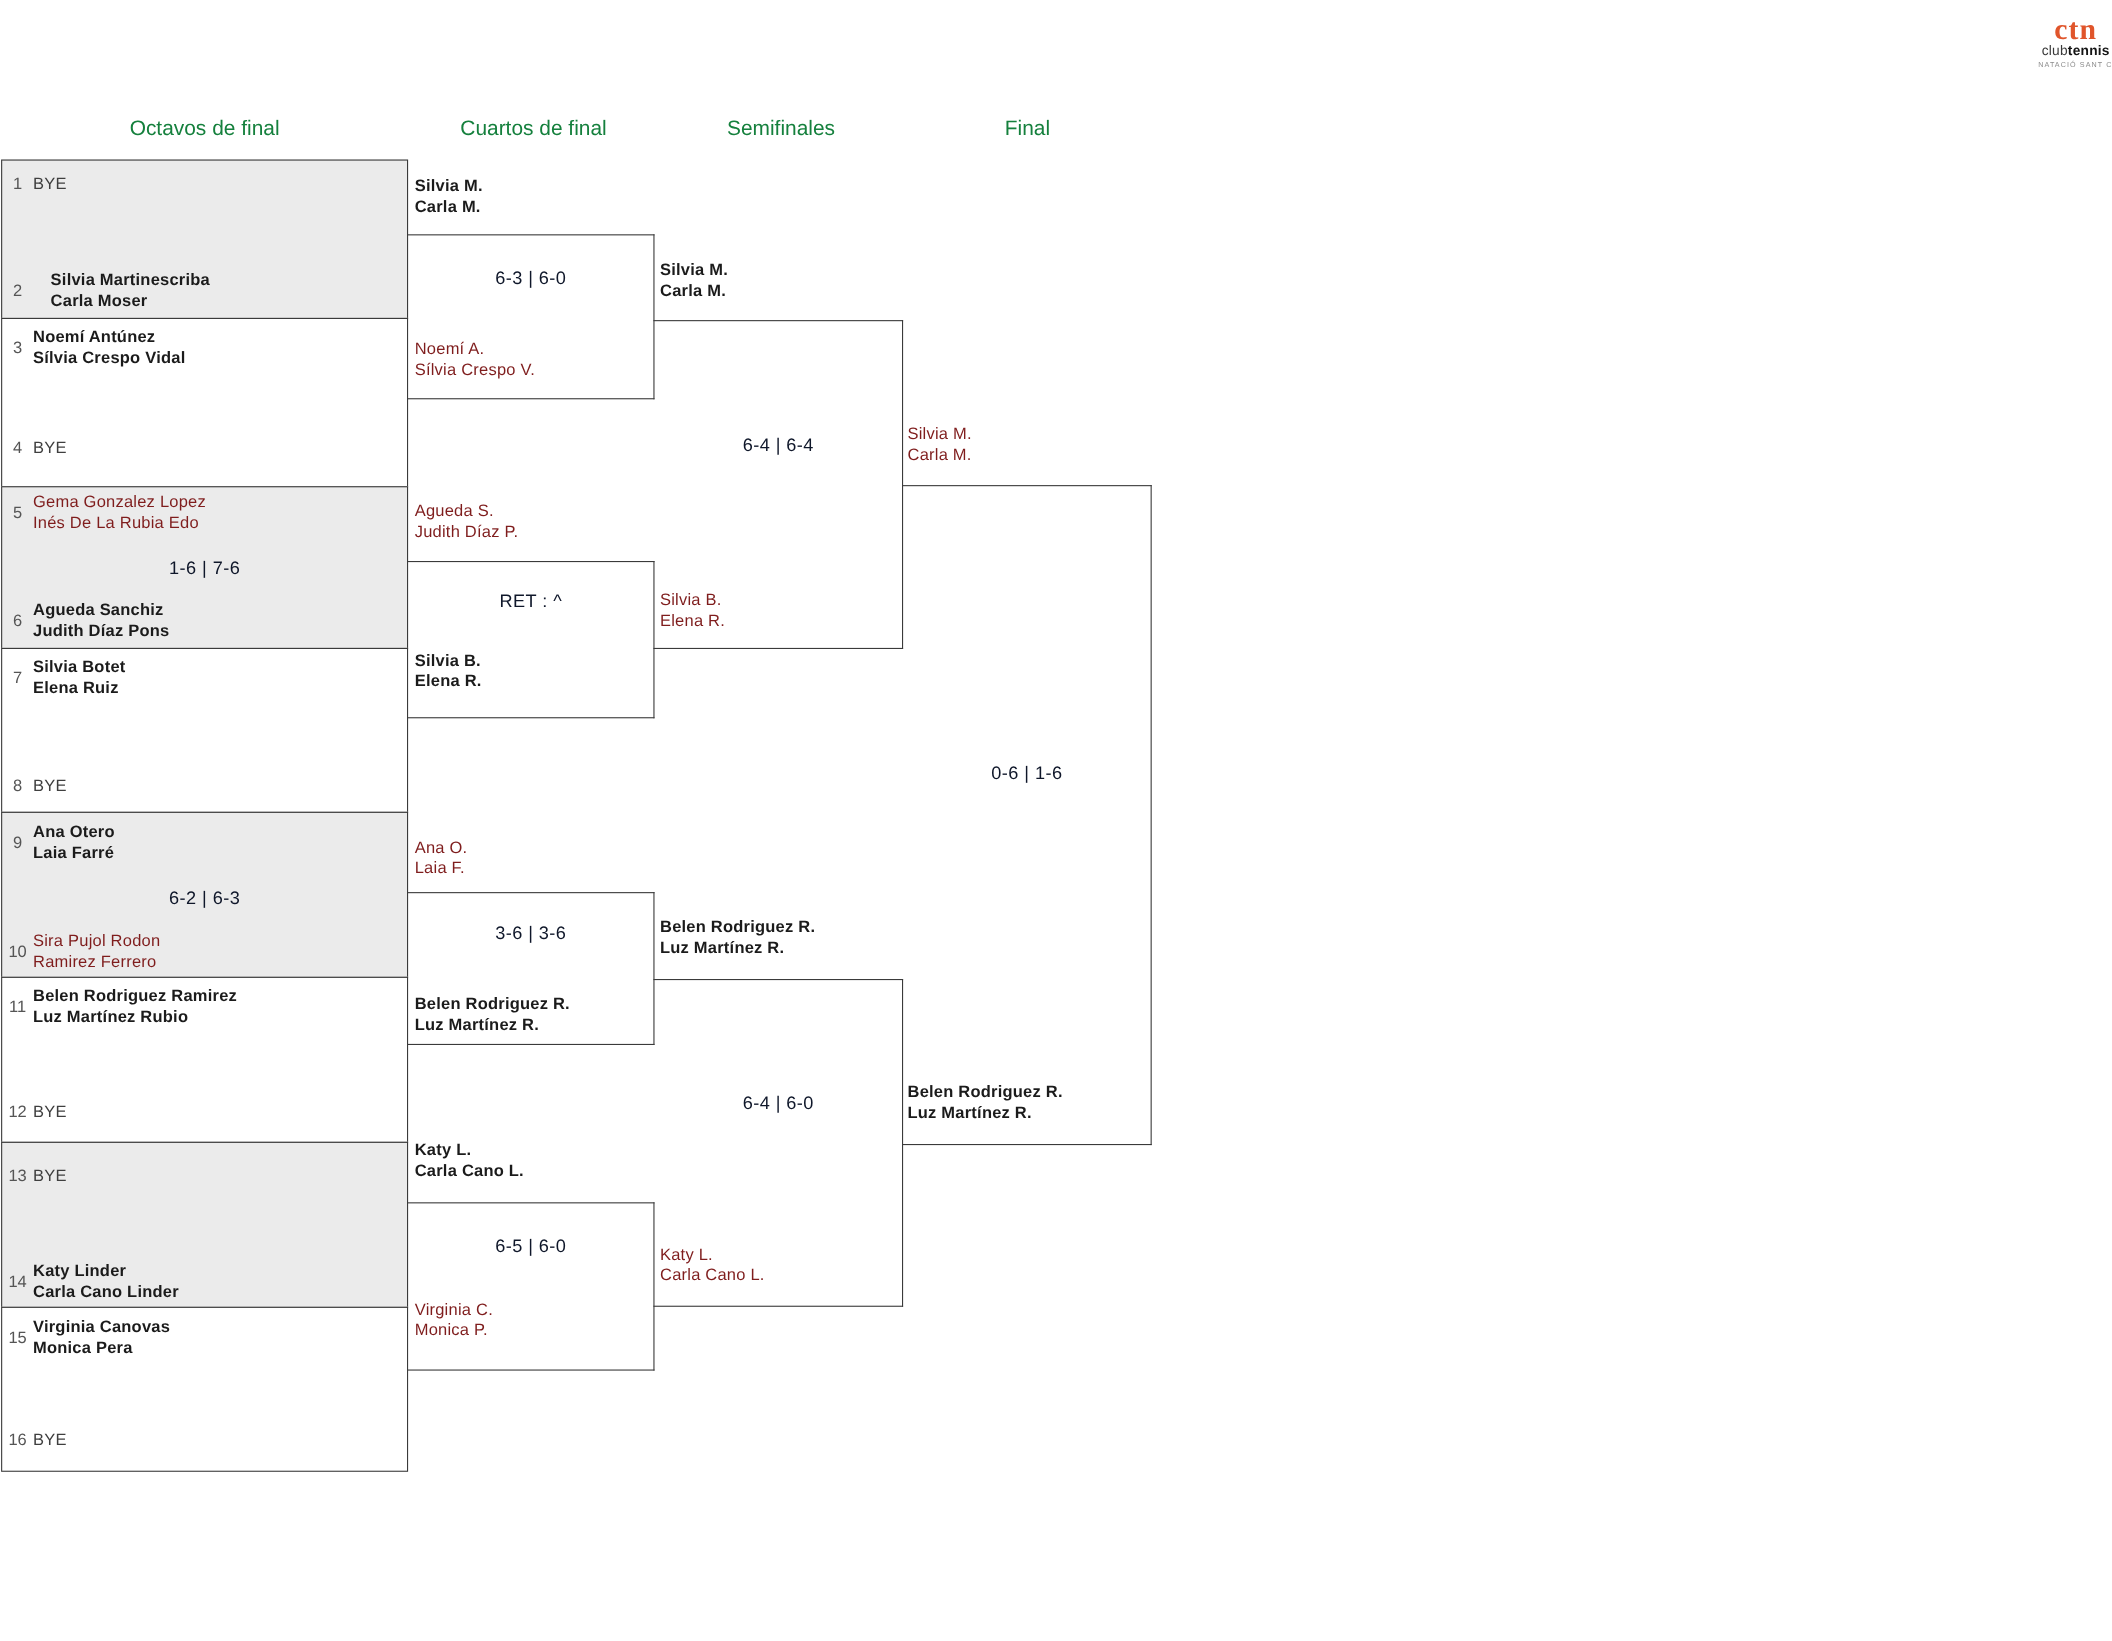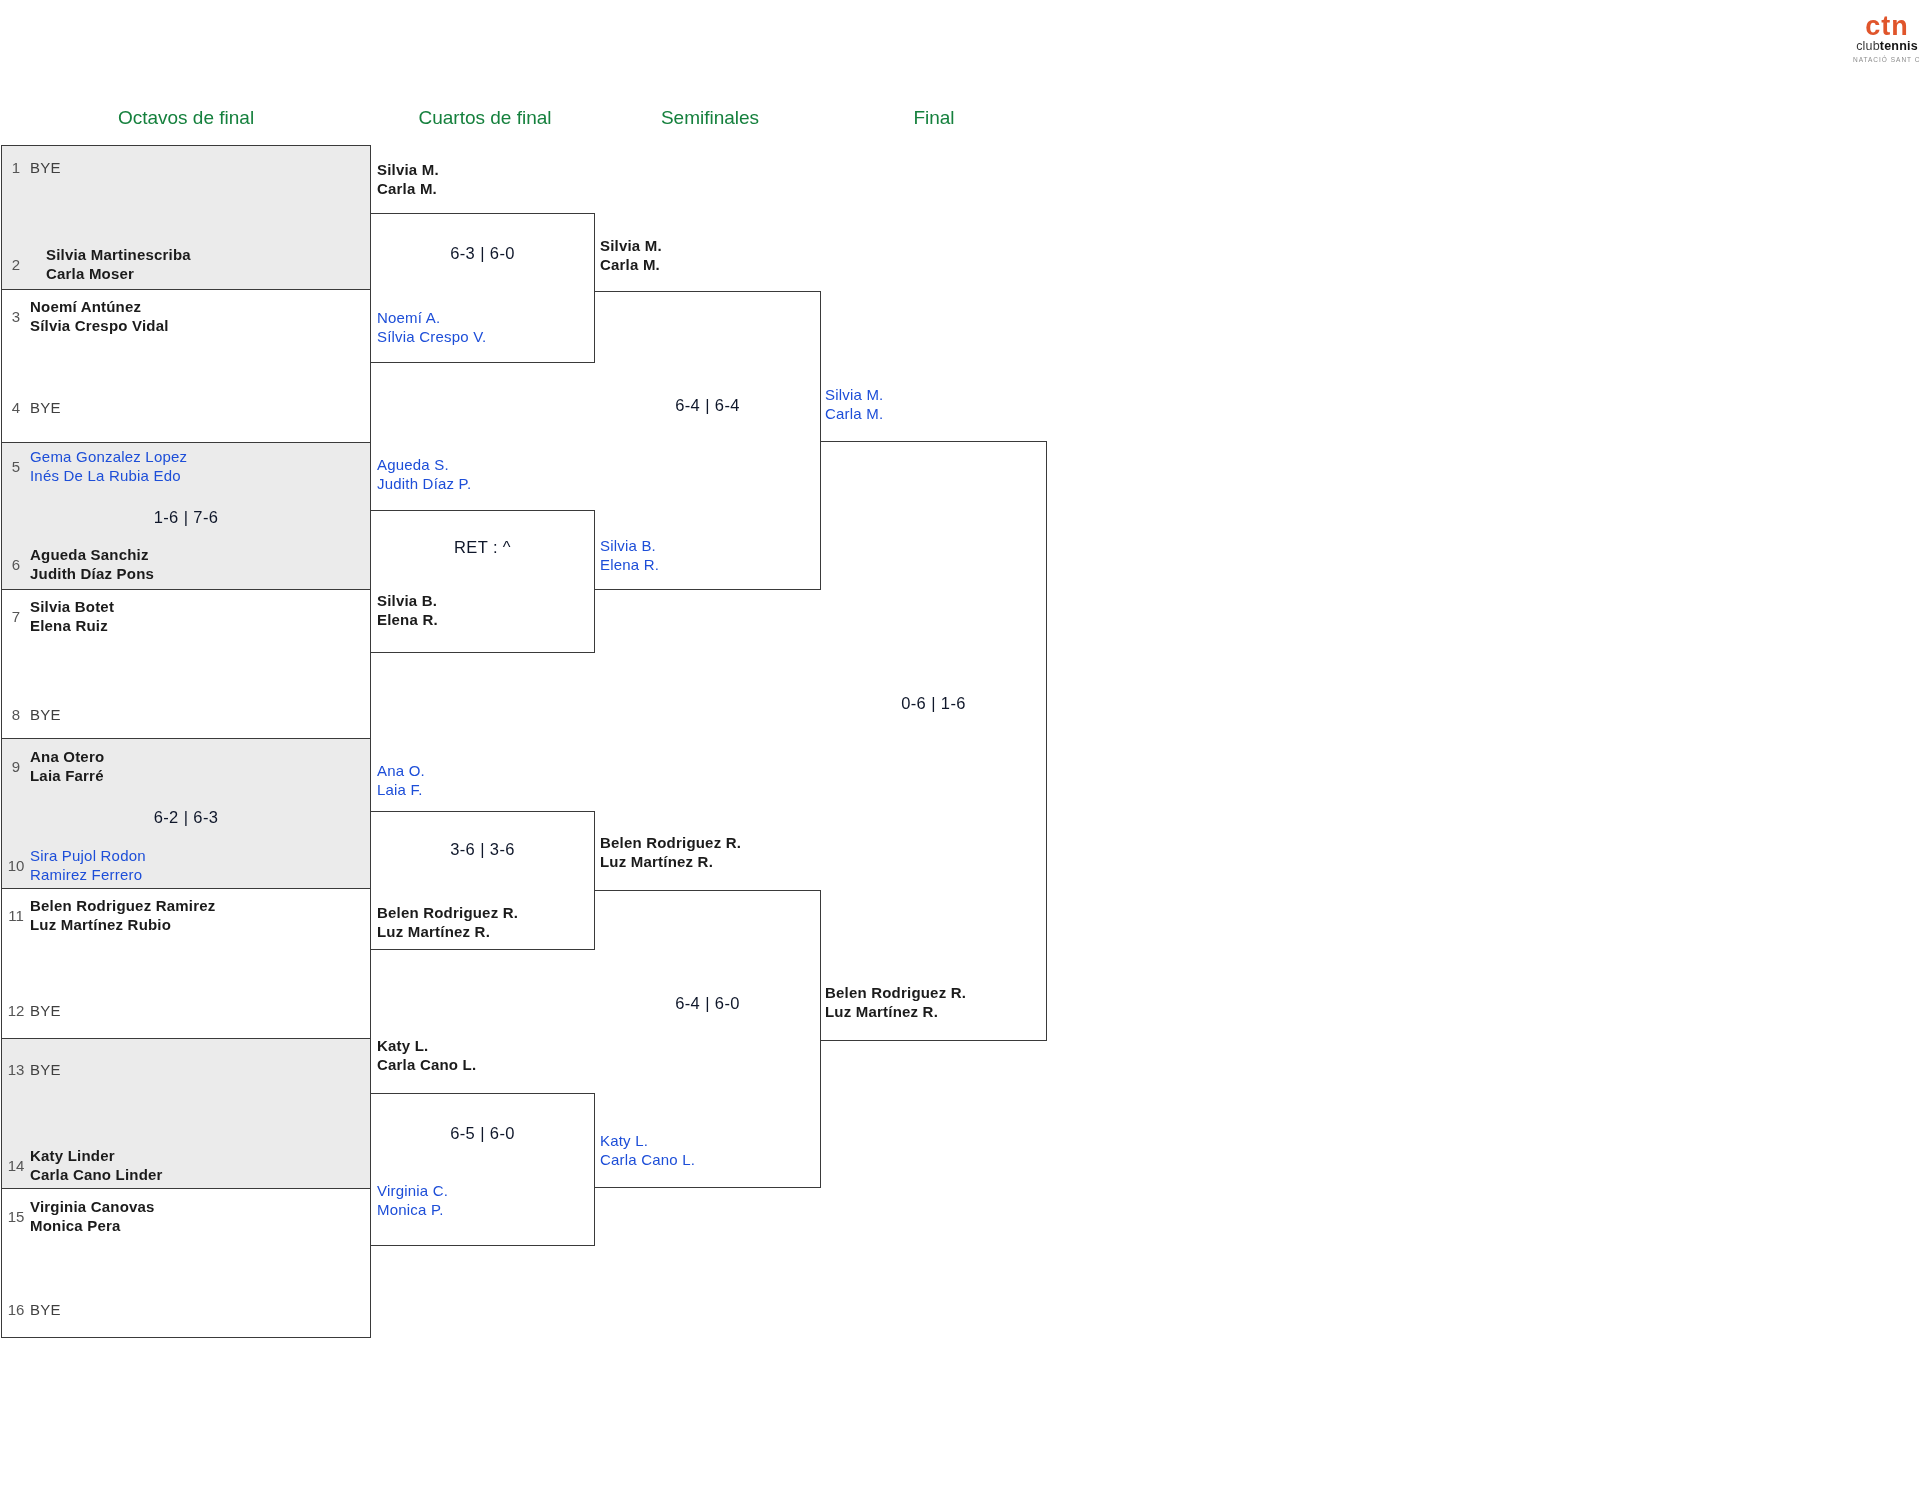--- a/index.html
+++ b/index.html
@@ -8,41 +8,41 @@
     font-family:"Liberation Sans",sans-serif;color:#1b1b1b;
   }
   .page{position:absolute;inset:0;}
 
   
   .title-block{position:absolute;left:5px;top:6px;}
   .title-line{font-size:27px;line-height:34px;font-weight:700;color:#101010;letter-spacing:-0.2px;white-space:nowrap;}
 
   
   .logo{position:absolute;left:1853px;top:12px;width:68px;text-align:center;}
-  .logo-mark{font-family:Liberation Sans, sans-serif;font-size:27px;line-height:28px;font-weight:700;color:#E0552B;letter-spacing:1px;}
+  .logo-mark{font-family:Liberation Serif, serif;font-size:27px;line-height:28px;font-weight:700;color:#E0552B;letter-spacing:1px;}
   .logo-name{font-size:12.5px;line-height:13px;color:#171717;letter-spacing:0.2px;white-space:nowrap;}
   .logo-name .ln-light{font-weight:400;color:#3a3a3a;}
   .logo-name .ln-bold{font-weight:700;color:#141414;}
   .logo-sub{margin-top:3px;font-size:6.5px;line-height:7px;letter-spacing:1px;color:#8c8c8c;white-space:nowrap;}
 
   
   .round-header{position:absolute;top:106px;width:300px;text-align:center;font-size:19px;line-height:24px;color:#15803d;font-weight:500;}
 
   
   .obox{position:absolute;box-sizing:border-box;border:1px solid #3a3a3a;background:#ffffff;}
   .obox.gray{background:#ebebeb;}
 
   
   .mbox{position:absolute;box-sizing:border-box;border:1px solid #3a3a3a;border-left:none;background:transparent;}
 
   
   .team{position:absolute;}
   .team-line{font-size:15px;line-height:19px;letter-spacing:0.2px;white-space:nowrap;color:#3f3f3f;}
   .team.winner .team-line{font-weight:700;color:#1b1b1b;}
-  .team.loser .team-line{font-weight:400;color:#1d4ed8;}
+  .team.loser .team-line{font-weight:400;color:#7f1d1d;}
   .team.bye .team-line{font-weight:400;color:#3f3f3f;}
 
   
   .seed-row{position:absolute;display:flex;align-items:center;}
   .seed-num{width:18px;margin-right:5px;font-size:15px;line-height:19px;color:#555;text-align:center;flex:none;}
 
   
   .score{position:absolute;font-size:16.5px;line-height:22px;color:#0f172a;text-align:center;letter-spacing:0.4px;white-space:nowrap;}
 </style>
 </head>

